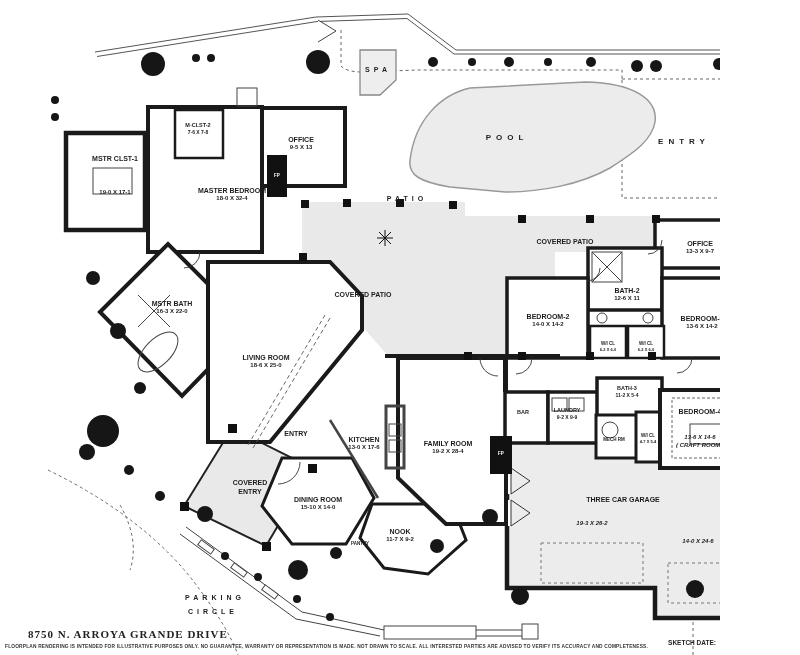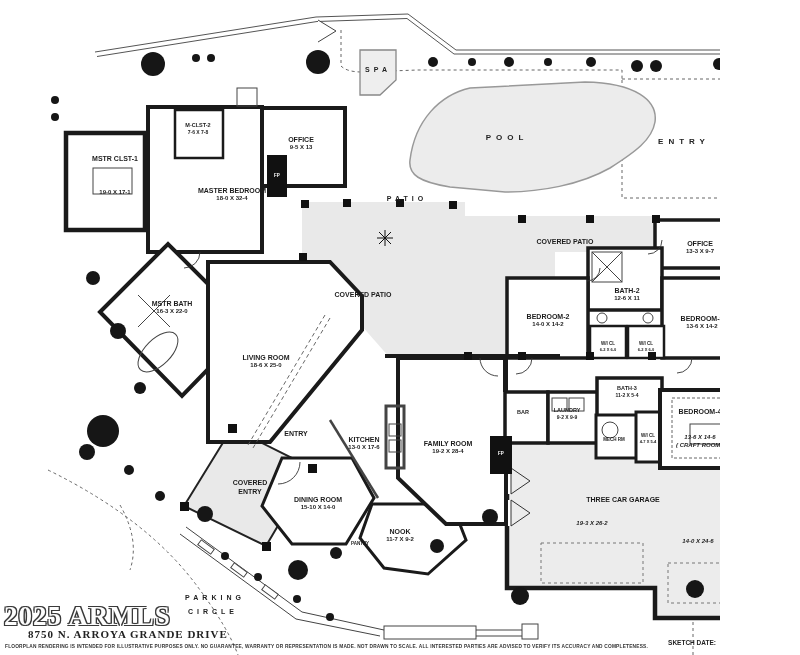--- a/index.html
+++ b/index.html
@@ -323,18 +323,17 @@
 <div class="lbl" style="left:623px;top:500px"><span>THREE CAR GARAGE</span></div>
 <div class="lbl italic" style="left:592px;top:524px">
       <span class="rd">19-3 X 26-2</span>
     </div>
 <div class="lbl italic" style="left:698px;top:542px">
       <span class="rd">14-0 X 24-6</span>
     </div>
 <div class="lbl fp" style="left:277px;top:176px"><span>FP</span></div>
 <div class="lbl fp" style="left:501px;top:454px"><span>FP</span></div>
 
-<div id="logo">2025 ARMLS</div>
 <div id="address">8750 N. ARROYA GRANDE DRIVE</div>
 <div id="disclaimer">FLOORPLAN RENDERING IS INTENDED FOR ILLUSTRATIVE PURPOSES ONLY.  NO GUARANTEE, WARRANTY OR REPRESENTATION IS MADE.  NOT DRAWN TO SCALE.  ALL INTERESTED PARTIES ARE ADVISED TO VERIFY ITS ACCURACY AND COMPLETENESS.</div>
 <div id="sketchdate">SKETCH DATE:</div>
 
 </div>
 
 </body></html>

